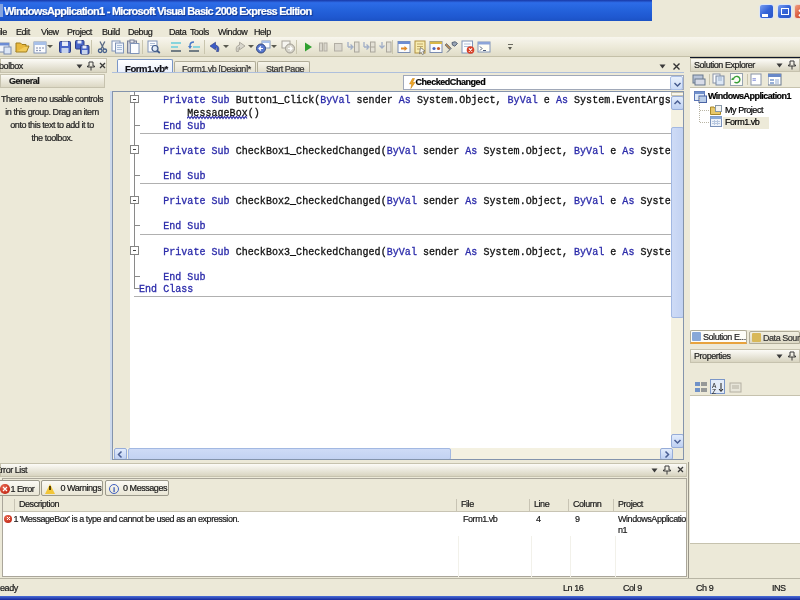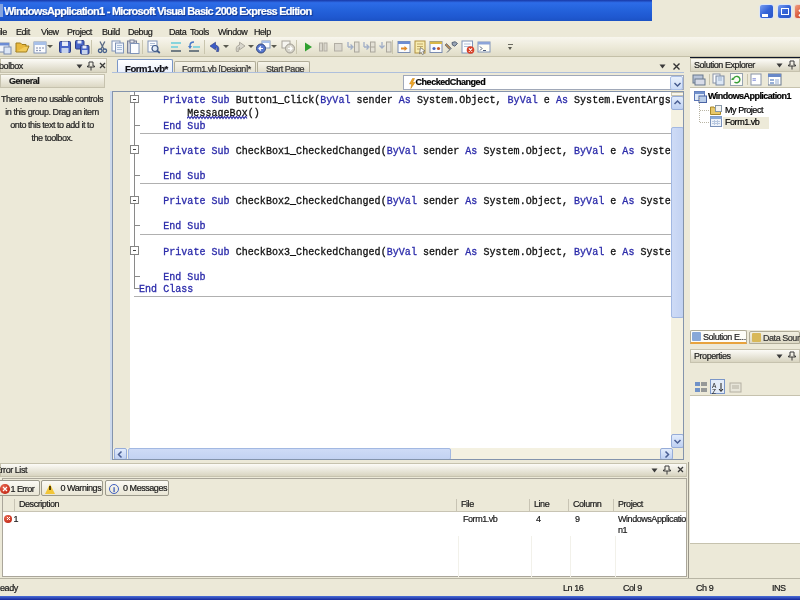--- a/index.html
+++ b/index.html
@@ -509,20 +509,21 @@
     <div class="abs" style="left:528px;top:33px;width:1px;height:65px;background:#f2f1ea;"></div>
     <div class="abs" style="left:567px;top:33px;width:1px;height:65px;background:#f2f1ea;"></div>
     <div class="abs" style="left:612px;top:33px;width:1px;height:65px;background:#f2f1ea;"></div>
 
     <div class="abs" style="left:0;top:33px;width:683px;height:24px;background:#fff;">
       <span class="abs" style="left:1px;top:2.5px;width:8px;height:8px;border-radius:50%;background:radial-gradient(circle at 35% 30%,#e86850,#b81808);"></span>
         <svg class="abs" style="left:2.7px;top:4.2px" width="5" height="5">
           <path d="M1 1 L4 4 M4 1 L1 4" stroke="#fff" stroke-width="1"></path>
         </svg>
       <span class="abs" style="left:10.5px;top:1.5px;">1</span>
+      <span class="abs" style="left:16.5px;top:1.5px;">'MessageBox' is a type and cannot be used as an expression.</span>
       <span class="abs" style="left:460px;top:1.5px;">Form1.vb</span>
       <span class="abs" style="left:533px;top:1.5px;">4</span>
       <span class="abs" style="left:572px;top:1.5px;">9</span>
       <span class="abs" style="left:615px;top:1.5px;width:70px;line-height:11px;white-space:normal;word-break:break-all;">WindowsApplication1</span>
     </div>
   </div>
 </div>
 
 <div class="abs" id="statusbar" style="left:0;top:578px;width:800px;height:18px;background:#ECE9D8;border-top:1px solid #b8b5a4;">
   <span class="abs" style="left:-6px;top:4px;">Ready</span>

